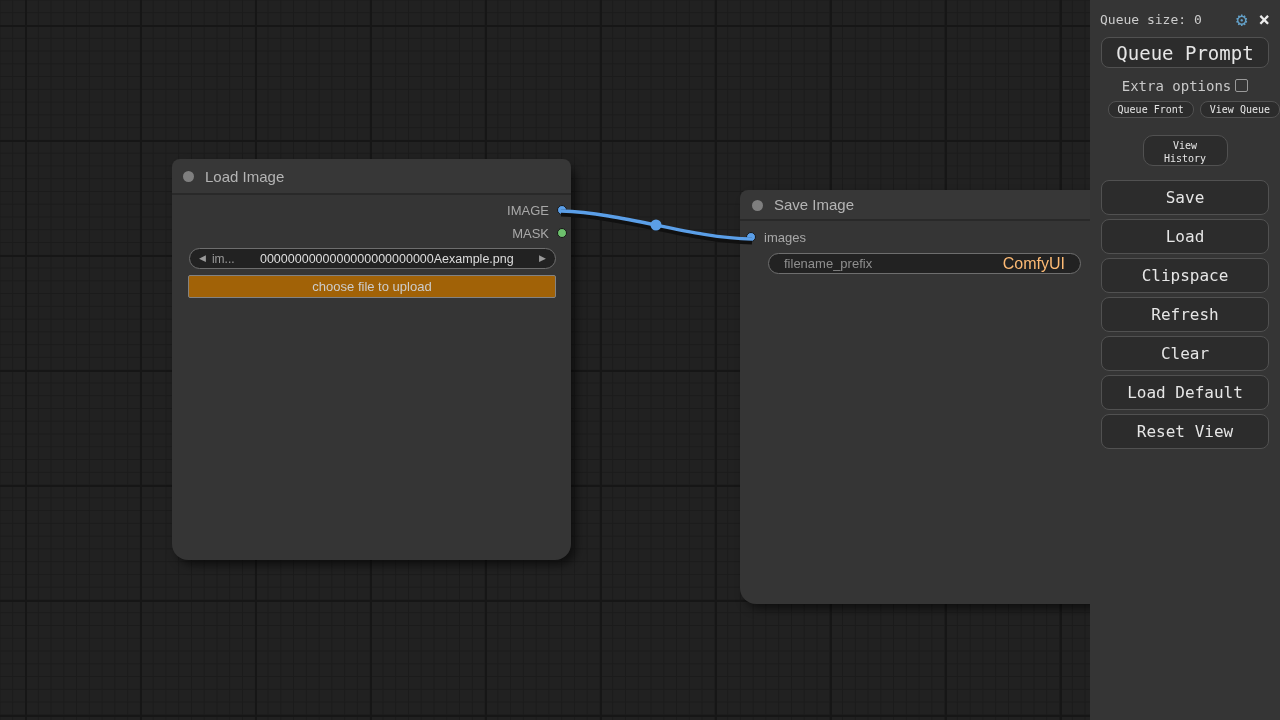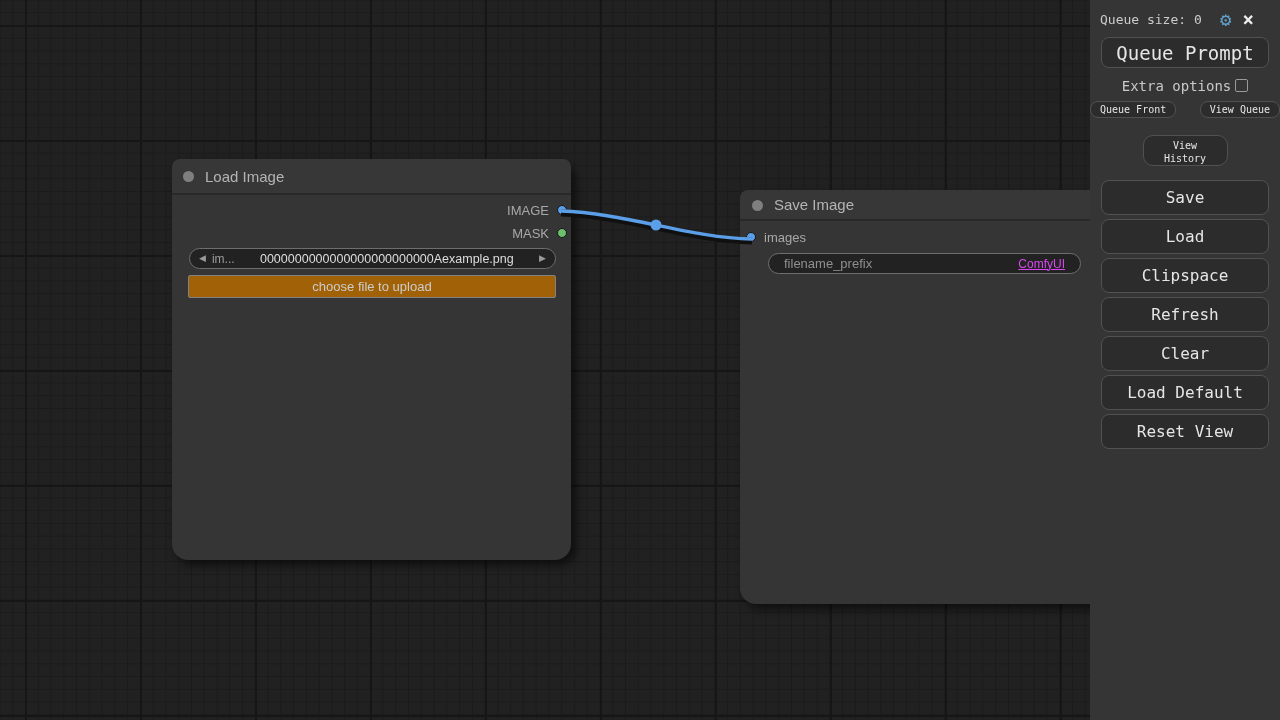--- a/index.html
+++ b/index.html
@@ -45,34 +45,34 @@
   .port-label { position:absolute; color:#a8a8a8; font-size:13px; }
 
   .widget-pill {
     position:absolute; height:21px; background:#222222; border:1px solid #6e6e6e;
     border-radius:11px; display:flex; align-items:center; font-size:12px;
   }
   .combo-arrow { color:#9a9a9a; font-size:9px; line-height:1; }
   .combo-label { color:#9a9a9a; font-size:12px; margin-left:6px; white-space:nowrap; }
   .combo-value { flex:1; text-align:center; color:#dddddd; font-size:12.5px; white-space:nowrap; overflow:hidden; }
   .widget-label { color:#8f8f8f; font-size:13px; }
-  .widget-value { color:#d946ef; font-size:12px; margin-left:auto;text-decoration:underline; }
+  .widget-value { color:#fdba74; font-size:16px; margin-left:auto; }
 
   .upload-btn {
     position:absolute; height:23px; background:#a16207; border:1px solid #828282;
     border-radius:2px; color:#cccccc; font-size:13px; text-align:center; line-height:21px;
   }
 
   
   .sidebar {
     position:absolute; top:0; right:0; width:190px; height:720px; z-index:5;
     background:#353535; font-family:"DejaVu Sans Mono", monospace;
   }
   .queue-size-row {
-    display:flex; align-items:center; padding:9px 26px 0 10px; height:30px;
+    display:flex; align-items:center; padding:9px 10px 0 10px; height:30px;
   }
   .queue-size-text { color:#cccccc; font-size:13px; white-space:nowrap; }
   .gear-icon { color:#63a0c8; font-size:19px; margin-left:auto; line-height:1; cursor:pointer; }
   .close-icon { color:#ededed; font-size:19px; font-weight:bold; margin-left:11px; line-height:1; cursor:pointer; }
 
   .btn {
     display:block; background:#2c2c2c; border:1px solid #515151; border-radius:8px;
     color:#e6e6e6; font-family:"DejaVu Sans Mono", monospace; text-align:center;
     cursor:pointer;
   }
@@ -80,21 +80,21 @@
 
   .extra-options-row {
     display:flex; align-items:center; justify-content:center; margin-top:9px; height:17px;
   }
   .extra-options-label { color:#c9c9c9; font-size:14px; }
   .extra-checkbox {
     width:13px; height:13px; border:1px solid #9a9a9a; border-radius:2px;
     background:transparent; margin-left:4px; cursor:pointer;
   }
 
-  .small-btn-row { display:flex; justify-content:space-between; gap:6px; margin-top:7px; }
+  .small-btn-row { display:flex; justify-content:flex-end; gap:6px; margin-top:7px; }
   .small-btn { font-size:10px; height:17px; line-height:15px; border-radius:8px; padding:0 9px; }
   .view-history-btn {
     width:85px; height:31px; margin:17px auto 0 auto; font-size:10px; line-height:13px;
     border-radius:10px; padding-top:2px; white-space:pre-line;
   }
 
   .side-buttons { margin-top:14px; }
   .side-btn { width:168px; height:35px; margin:0 auto 4px auto; font-size:16px; line-height:27px; }
 </style>
 </head>

